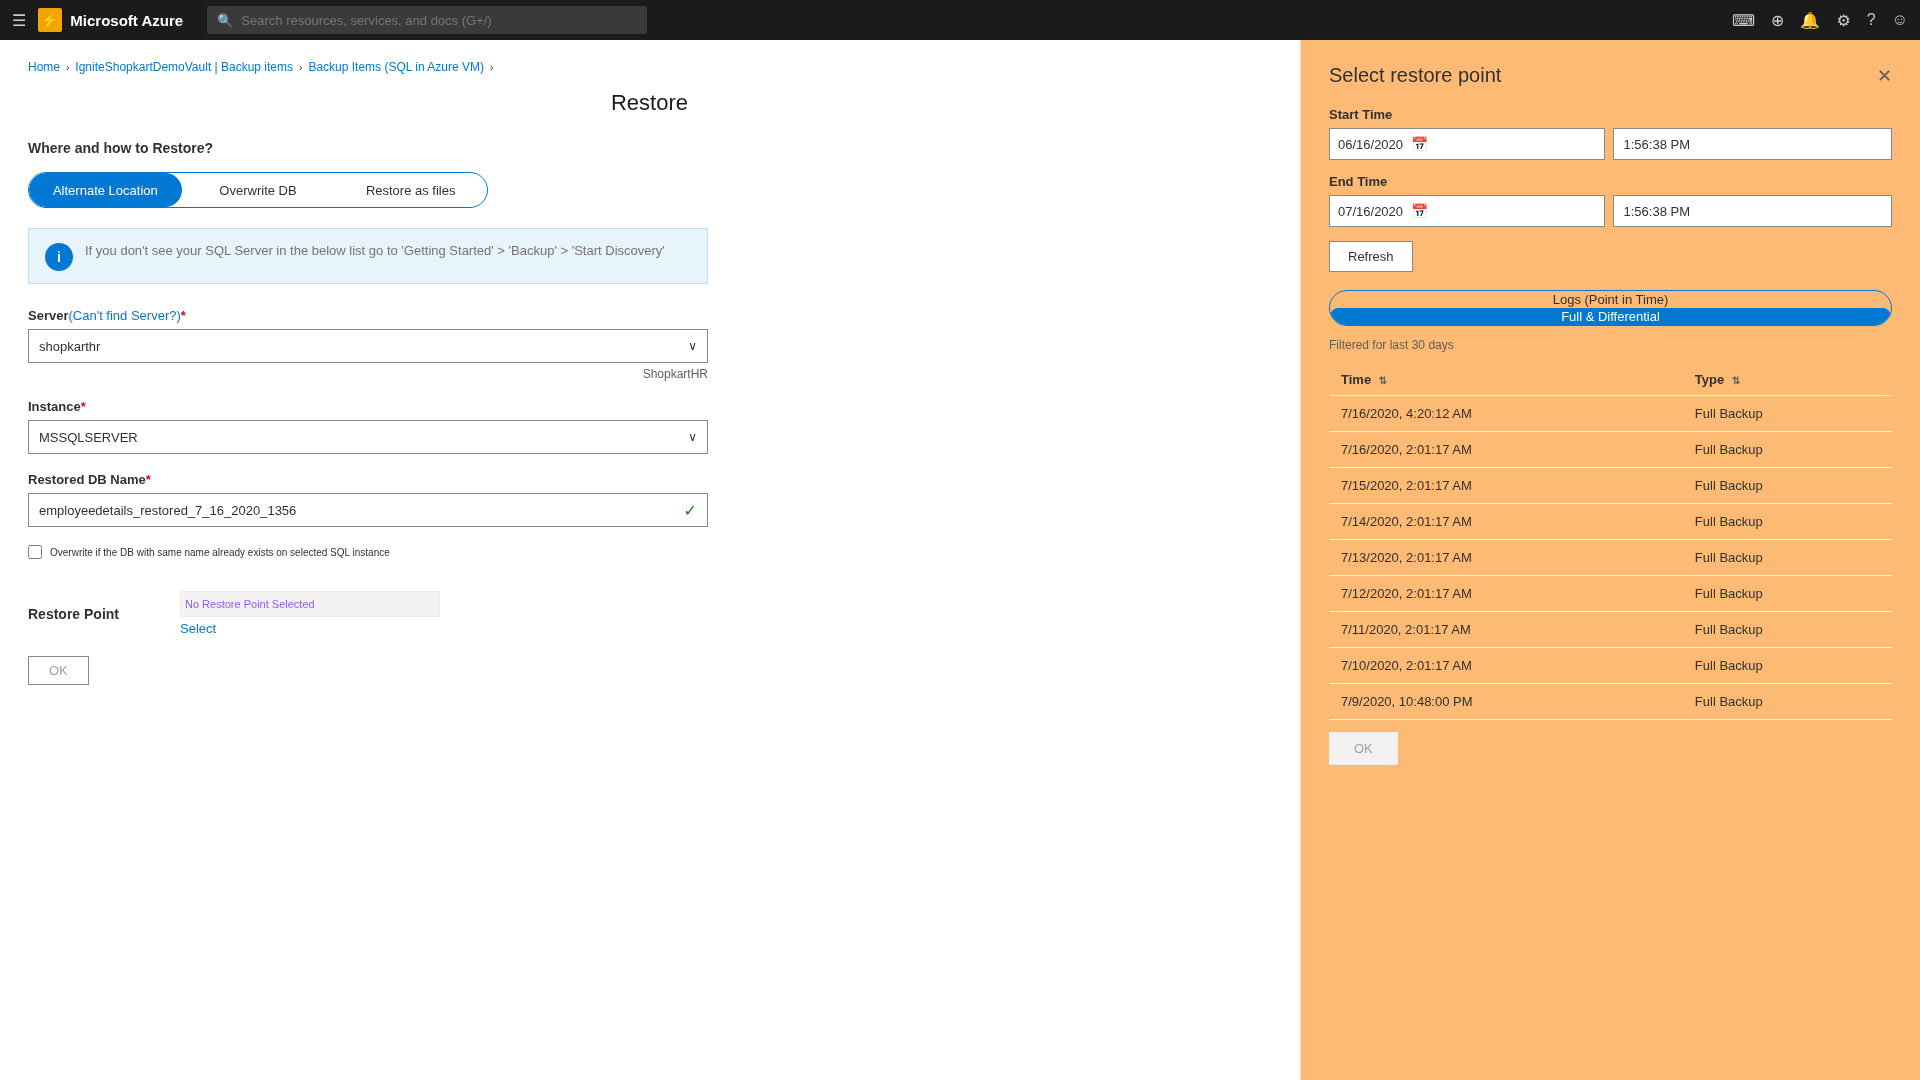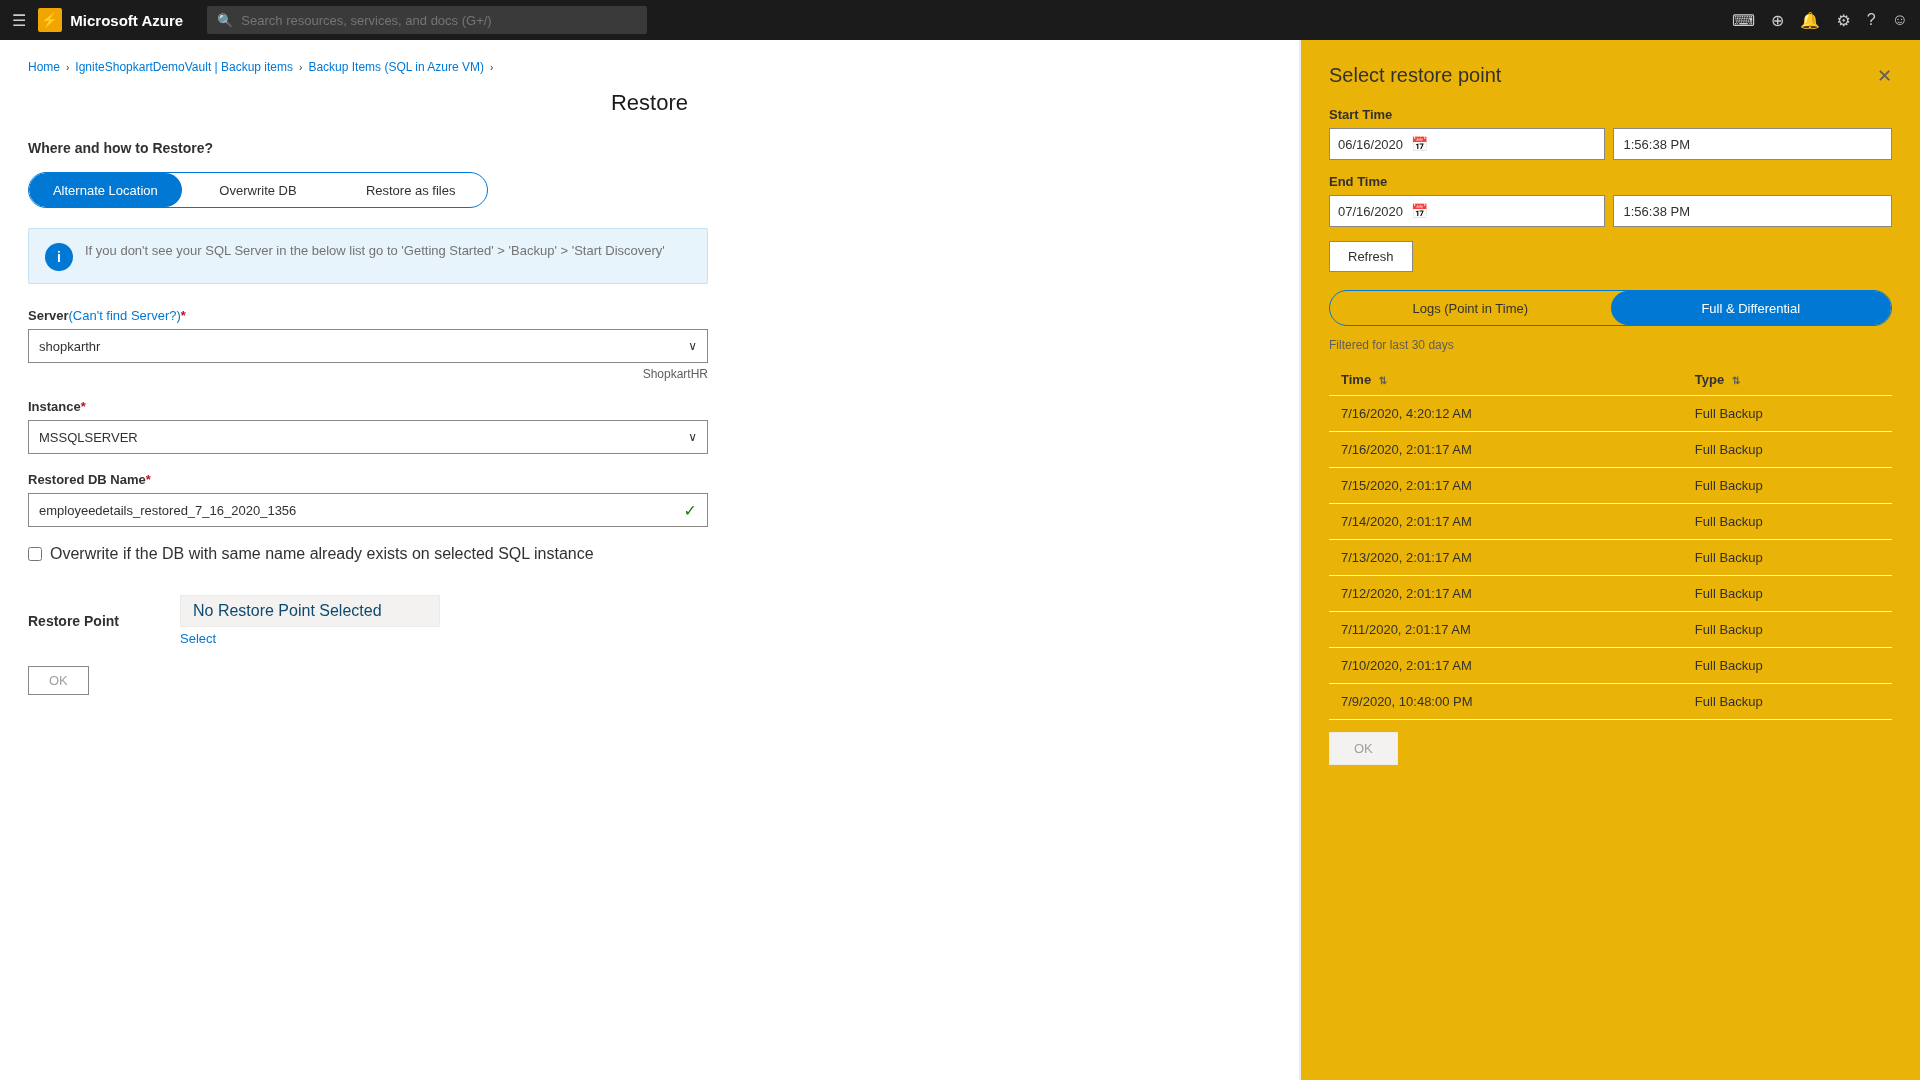--- a/index.html
+++ b/index.html
@@ -84,41 +84,41 @@
       width: 100%; height: 34px; border: 1px solid #8a8886;
       padding: 0 10px; display: flex; align-items: center; justify-content: space-between;
       background: #fff; font-size: 13px;
     }
     .text-field .check { color: #107c10; font-size: 16px; }
     .field-hint { font-size: 12px; color: #605e5c; margin-top: 4px; text-align: right; }
 
     
     .checkbox-row { display: flex; align-items: center; gap: 8px; margin-bottom: 32px; }
     .checkbox-row input[type=checkbox] { width: 14px; height: 14px; cursor: pointer; }
-    .checkbox-label { font-size: 16px; }
+    .checkbox-label { font-size: 10px; }
 
     
     .restore-point-row { display: flex; align-items: center; gap: 32px; margin-bottom: 20px; }
     .restore-point-label { font-size: 14px; font-weight: 600; min-width: 120px; }
     .restore-point-value {
-      background: #f3f2f1; border: 1px solid #edebe9; padding: 6px 12px;
-      font-size: 16px; color: #0c4a6e; min-width: 260px;
+      background: #f3f2f1; border: 1px solid #edebe9; padding: 6px 4px;
+      font-size: 11px; color: #8b5cf6; min-width: 260px;
     }
     .restore-select-link { color: #0078d4; cursor: pointer; font-size: 13px; display: block; margin-top: 4px; }
 
     
     .btn-ok {
       background: #fff; border: 1px solid #8a8886; padding: 6px 20px;
       font-size: 13px; cursor: pointer; color: #323130;
     }
     .btn-ok:disabled { color: #a19f9d; cursor: default; }
 
     
     .right-panel {
-      width: 620px; background: #eab308; padding: 24px 28px;
+      width: 620px; background: #fdba74; padding: 24px 28px;
       border-left: 1px solid #edebe9; overflow-y: auto; position: relative;
     }
     .panel-header { display: flex; align-items: center; justify-content: space-between; margin-bottom: 20px; }
     .panel-title { font-size: 20px; font-weight: 300; }
     .close-btn { background: none; border: none; font-size: 18px; cursor: pointer; color: #605e5c; line-height: 1; }
 
     
     .dt-row { margin-bottom: 14px; }
     .dt-label { font-size: 13px; font-weight: 600; margin-bottom: 6px; }
     .dt-inputs { display: flex; gap: 8px; }
@@ -134,21 +134,21 @@
 
     
     .refresh-btn {
       border: 1px solid #8a8886; background: #fff; padding: 7px 18px;
       font-size: 13px; cursor: pointer; color: #323130; margin-bottom: 18px;
     }
 
     
     .tab-group {
       display: flex; border: 1.5px solid #0078d4; border-radius: 20px;
-      height: 36px; overflow: hidden; margin-bottom: 12px;
+      height: 36px; overflow: hidden; margin-bottom: 12px; flex-direction: column;
     }
     .tab-btn {
       flex: 1; border: none; background: transparent; cursor: pointer;
       font-size: 13px; color: #323130;
     }
     .tab-btn.active { background: #0078d4; color: #fff; border-radius: 18px; }
 
     
     .filter-text { font-size: 12px; color: #605e5c; margin-bottom: 12px; }
 

